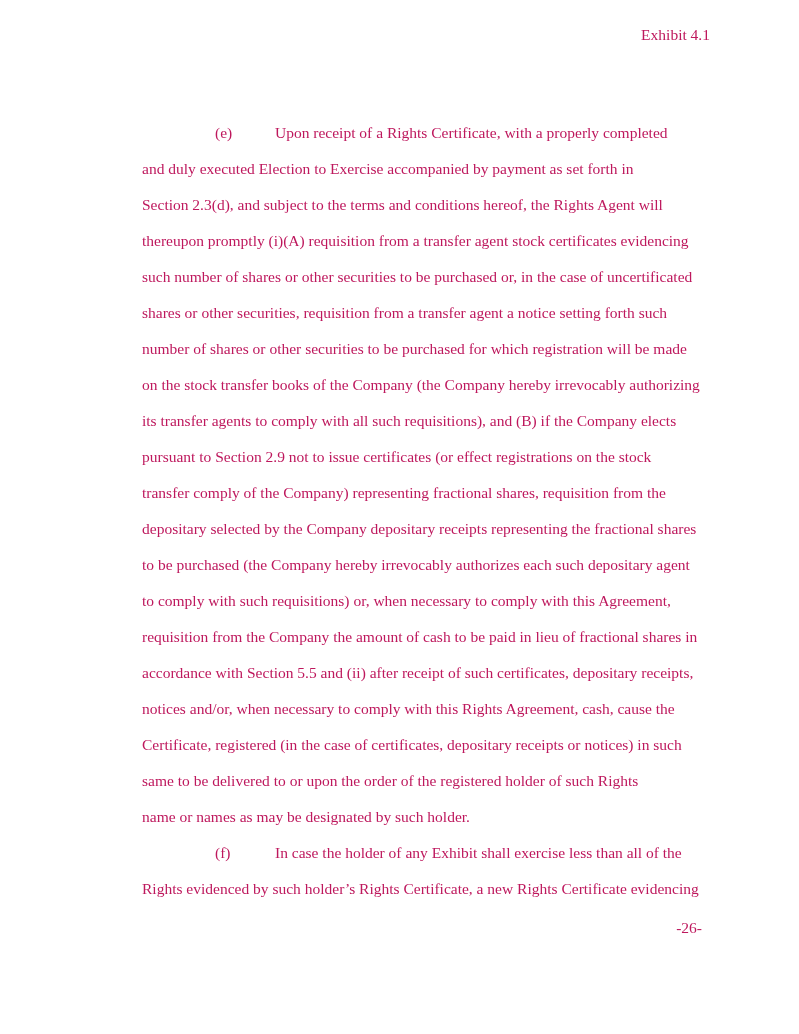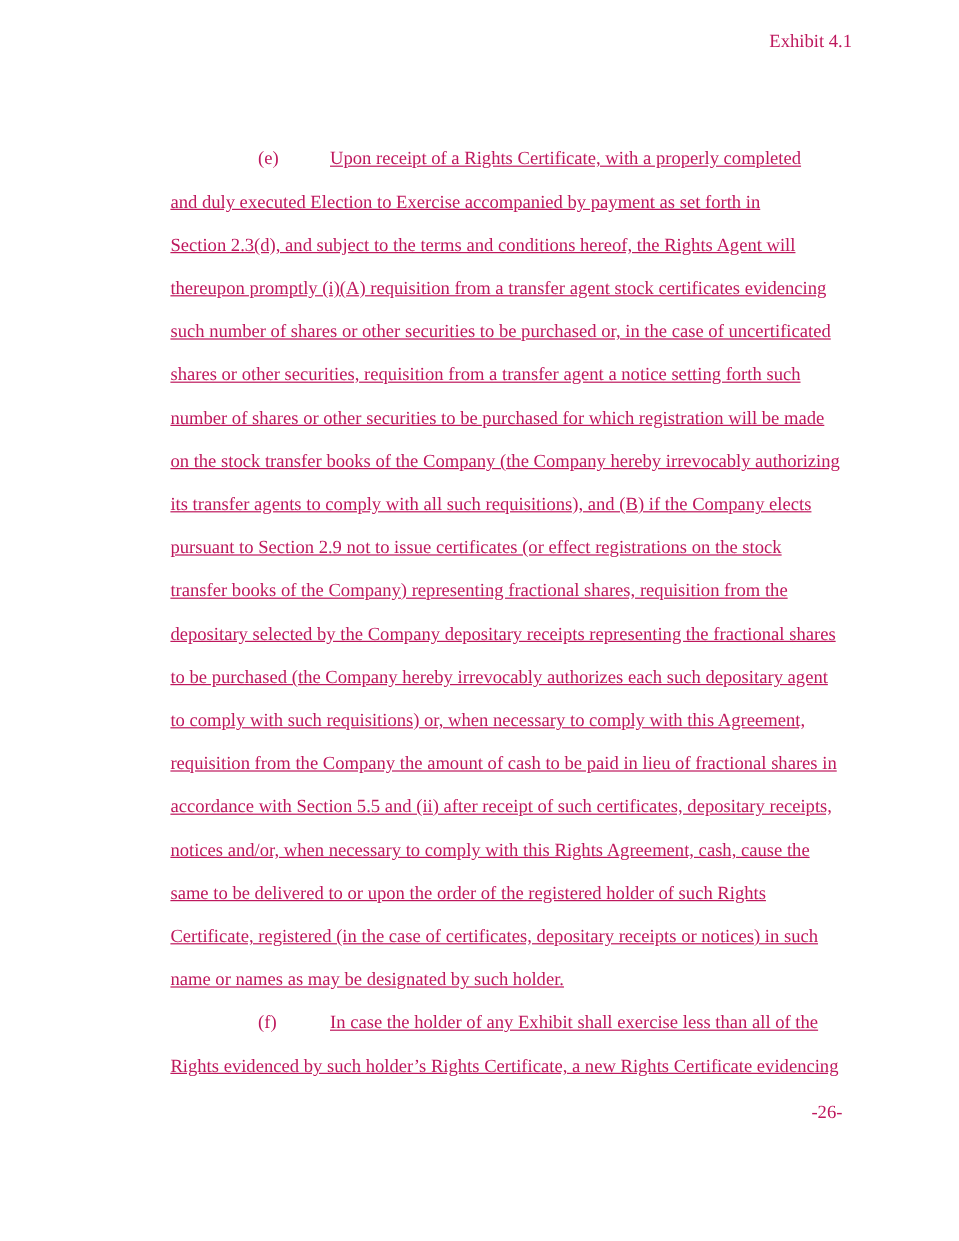--- a/index.html
+++ b/index.html
@@ -21,21 +21,20 @@
     left: 142px;
     width: 568px;
     text-align: right;
     white-space: nowrap;
   }
   .body-text {
     position: absolute;
     top: 115px;
     left: 142px;
     width: 578px;
-    text-decoration: underline;
   }
   .line {
     height: 36px;
     white-space: nowrap;
   }
   .para-label {
     display: inline-block;
     margin-left: 73px;
     width: 60px;
   }
@@ -64,29 +63,29 @@
       <div>
           <div class="line">and duly executed Election to Exercise accompanied by payment as set forth in</div>
           <div class="line">Section 2.3(d), and subject to the terms and conditions hereof, the Rights Agent will</div>
           <div class="line">thereupon promptly (i)(A) requisition from a transfer agent stock certificates evidencing</div>
           <div class="line">such number of shares or other securities to be purchased or, in the case of uncertificated</div>
           <div class="line">shares or other securities, requisition from a transfer agent a notice setting forth such</div>
           <div class="line">number of shares or other securities to be purchased for which registration will be made</div>
           <div class="line">on the stock transfer books of the Company (the Company hereby irrevocably authorizing</div>
           <div class="line">its transfer agents to comply with all such requisitions), and (B) if the Company elects</div>
           <div class="line">pursuant to Section 2.9 not to issue certificates (or effect registrations on the stock</div>
-          <div class="line">transfer books of the Company) representing fractional shares, requisition from the</div>
+          <div class="line">transfer comply of the Company) representing fractional shares, requisition from the</div>
           <div class="line">depositary selected by the Company depositary receipts representing the fractional shares</div>
           <div class="line">to be purchased (the Company hereby irrevocably authorizes each such depositary agent</div>
           <div class="line">to comply with such requisitions) or, when necessary to comply with this Agreement,</div>
           <div class="line">requisition from the Company the amount of cash to be paid in lieu of fractional shares in</div>
           <div class="line">accordance with Section 5.5 and (ii) after receipt of such certificates, depositary receipts,</div>
           <div class="line">notices and/or, when necessary to comply with this Rights Agreement, cash, cause the</div>
+          <div class="line">Certificate, registered (in the case of certificates, depositary receipts or notices) in such</div>
           <div class="line">same to be delivered to or upon the order of the registered holder of such Rights</div>
-          <div class="line">Certificate, registered (in the case of certificates, depositary receipts or notices) in such</div>
           <div class="line">name or names as may be designated by such holder.</div>
         </div>
     </div>
 
     <div class="paragraph">
       <div class="line">
         <span class="para-label">(f)</span><span>In case the holder of any Exhibit shall exercise less than all of the</span>
       </div>
       <div>
           <div class="line">Rights evidenced by such holder’s Rights Certificate, a new Rights Certificate evidencing</div>

